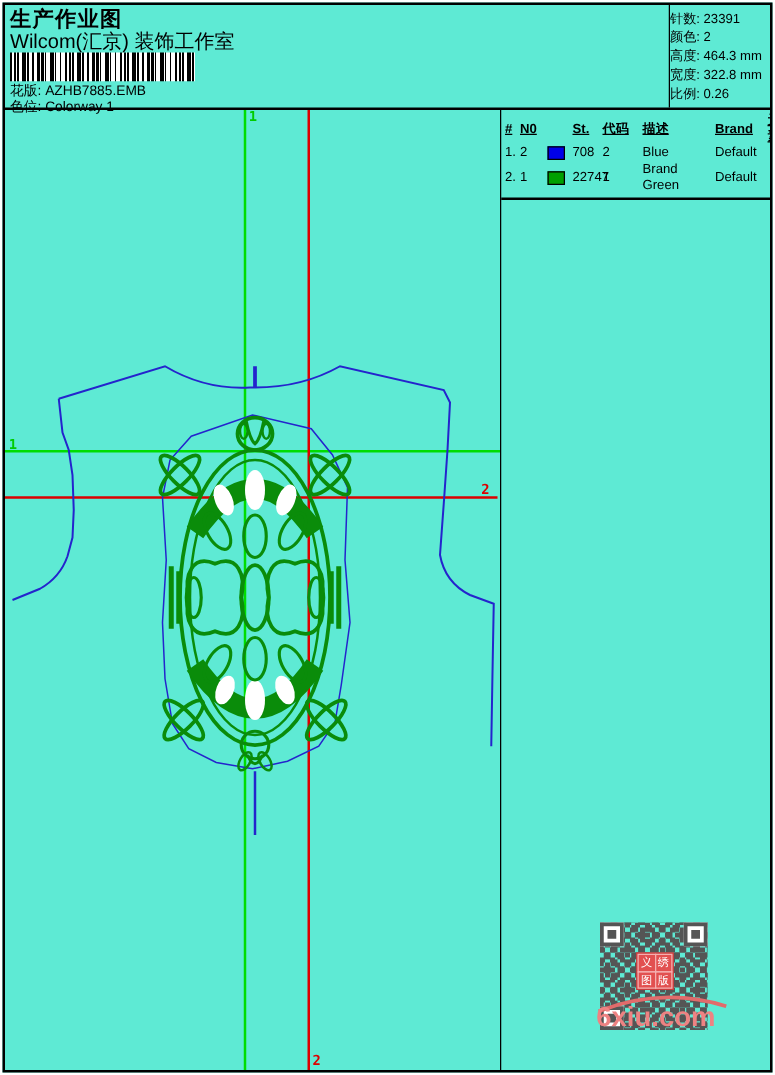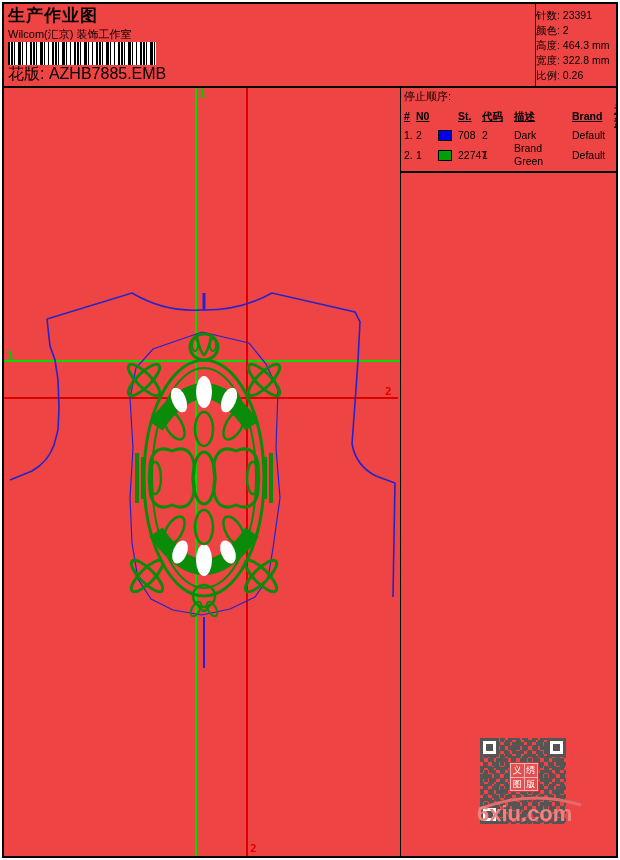--- a/index.html
+++ b/index.html
@@ -1,26 +1,26 @@
 <!DOCTYPE html>
 <html><head>
 <meta charset="utf-8">
 <style>
   * { margin:0; padding:0; box-sizing:border-box; }
   html,body { width:620px; height:860px; background:#fff; font-family:"Liberation Sans","DejaVu Sans",sans-serif; }
-  .page { width:616px; height:856px; margin:2px; border:2px solid #000; position:relative; background:#ef4444; overflow:hidden; }
+  .page { width:616px; height:856px; margin:2px; border:2px solid #000; position:relative; background:#5eead4; overflow:hidden; }
 
   
   .header { display:flex; height:84px; border-bottom:2px solid #000; }
   .header-left { flex:1; padding:2px 0 0 4px; position:relative; }
   .title { font-size:17px; font-weight:bold; letter-spacing:1px; line-height:20px; }
-  .subtitle { font-size:11px; line-height:14px; margin-top:1px; }
+  .subtitle { font-size:16px; line-height:14px; margin-top:1px; }
   .barcode { width:148px; height:23px; margin:1px 0 2px 0;
     background:repeating-linear-gradient(90deg,#000 0 2px,#fff 2px 3px,#000 3px 5px,#fff 5px 6px,#000 6px 7px,#fff 7px 10px,#000 10px 13px,#fff 13px 14px,#000 14px 15px,#fff 15px 18px,#000 18px 19px,#fff 19px 22px); }
-  .hfield { font-size:16px; line-height:13px; }
+  .hfield { font-size:11px; line-height:13px; }
   .header-right { width:81px; border-left:1px solid #000; padding:4px 0 0 0; }
   .stat { font-size:10.5px; line-height:15px; white-space:nowrap; }
 
   
   .main { display:flex; height:770px; }
   .canvas { width:396px; height:770px; position:relative; }
   .right-panel { width:219px; border-left:1px solid #000; position:relative; }
 
   
   .stops { border-bottom:2px solid #000; padding:2px 0 3px 3px; }
@@ -52,20 +52,21 @@
 <body>
 
 <div class="page">
 
   <div class="header">
     <div class="header-left">
       <div class="title">生产作业图</div>
       <div class="subtitle">Wilcom(汇京) 装饰工作室</div>
       <div class="barcode"></div>
       <div class="hfield"><span>花版:</span> <span>AZHB7885.EMB</span></div>
+      <div class="hfield"><span>色位:</span> <span>Colorway 1</span></div>
     </div>
     <div class="header-right">
       <div class="stat"><span>针数:</span> <span>23391</span></div>
       <div class="stat"><span>颜色:</span> <span>2</span></div>
       <div class="stat"><span>高度:</span> <span>464.3 mm</span></div>
       <div class="stat"><span>宽度:</span> <span>322.8 mm</span></div>
       <div class="stat"><span>比例:</span> <span>0.26</span></div>
     </div>
   </div>
 
@@ -154,38 +155,37 @@
             <rect x="260" y="369" width="3" height="42"></rect>
             <rect x="265" y="365" width="4" height="50"></rect>
           </g>
         </g>
       </svg>
     </div>
 
     <div class="right-panel">
 
       <div class="stops">
-        <div class="stops-title">停止顺序:</div>
         <div class="stops-grid">
           <div class="h">#</div>
           <div class="h">N0</div>
           <div></div>
           <div class="h c-st">St.</div>
           <div class="h">代码</div>
           <div class="h">描述</div>
           <div class="h">Brand</div>
           <div class="h">元素</div>
         </div>
         <div class="stops-grid">
           <div>1.</div>
           <div>2</div>
           <div class="swatch sw-blue"></div>
           <div class="c-st">708</div>
           <div class="c-code">2</div>
-          <div>Dark</div>
+          <div>Blue</div>
           <div>Default</div>
           <div></div>
         </div>
         <div class="stops-grid">
           <div>2.</div>
           <div>1</div>
           <div class="swatch sw-green"></div>
           <div class="c-st">22747</div>
           <div class="c-code">1</div>
           <div>Brand Green</div>

